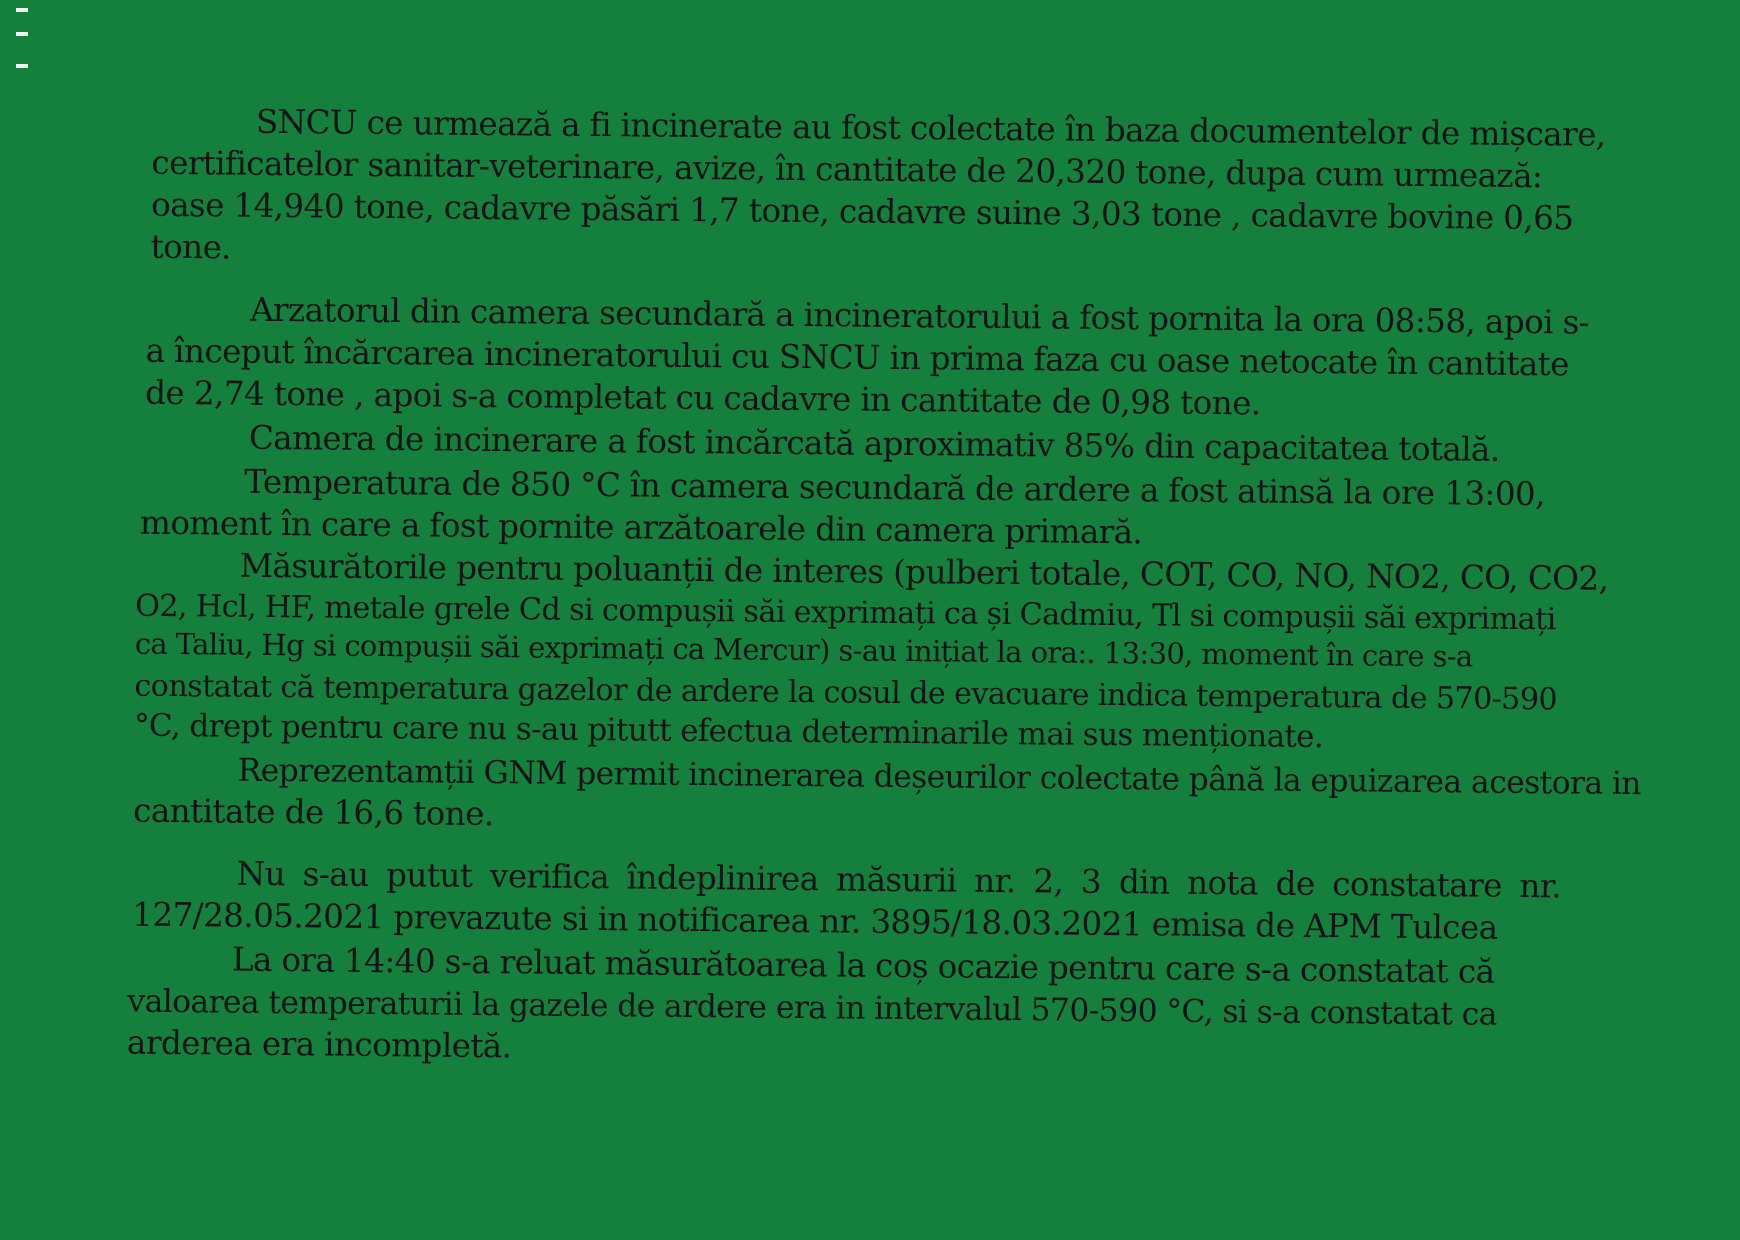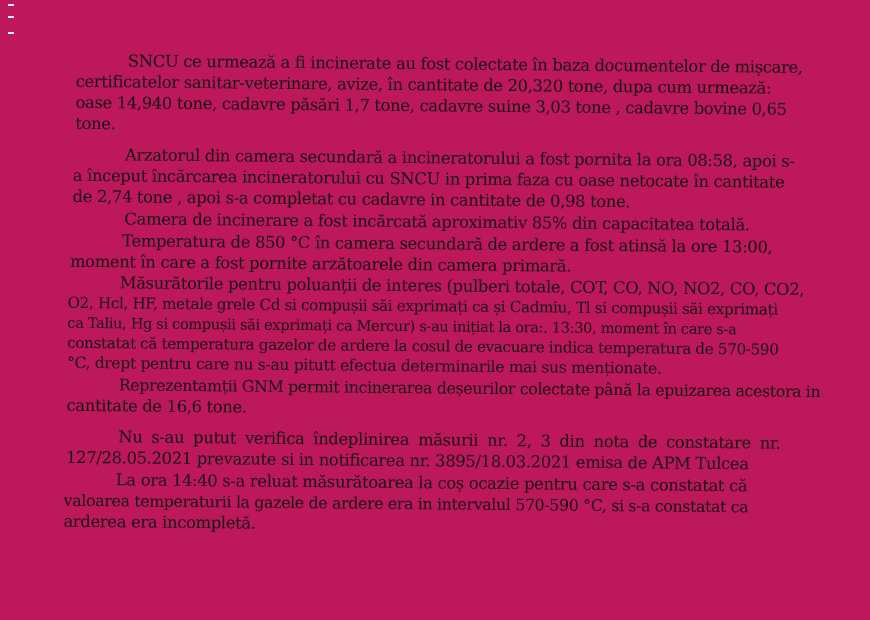--- a/index.html
+++ b/index.html
@@ -12,21 +12,21 @@
       height: 620px;
       overflow: hidden;
       position: relative;
     }
     .page {
       position: absolute;
       left: 0;
       top: 0;
       width: 870px;
       height: 620px;
-      background: #be185d;
+      background: #15803d;
     }
     .text-block {
       position: absolute;
       left: 86px;
       top: 50px;
       width: 750px;
       font-family: "DejaVu Serif", "Liberation Serif", serif;
       font-size: 16.4px;
       line-height: 21px;
       color: #141414;

